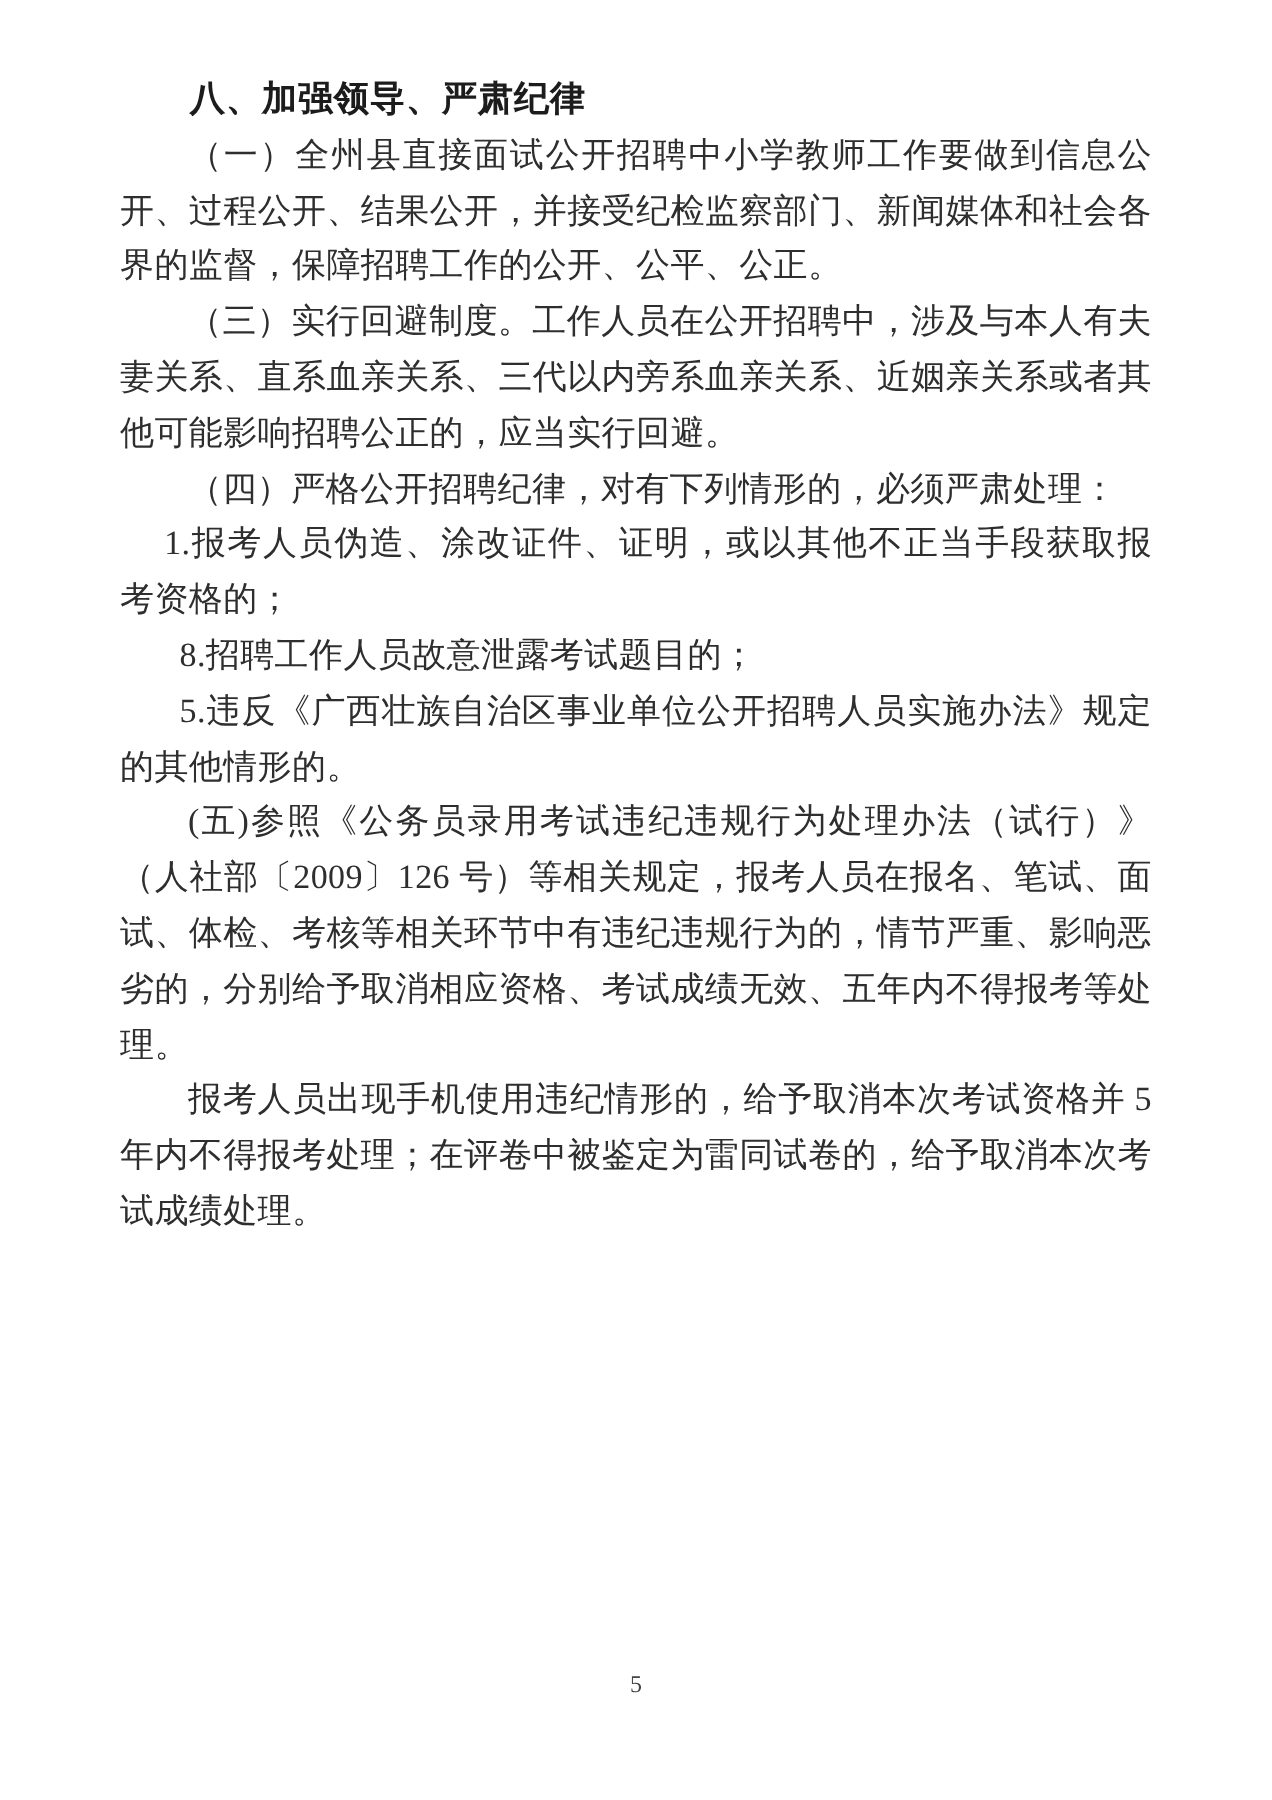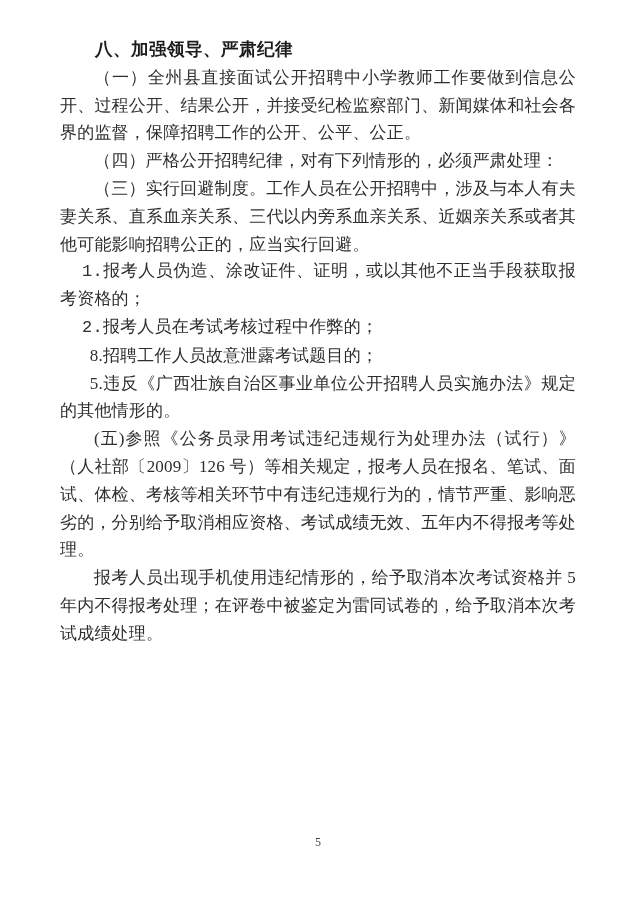--- a/index.html
+++ b/index.html
@@ -29,21 +29,21 @@
     text-indent: 2em;
     letter-spacing: 0.5px;
     line-height: 27.8px;
   }
   .para {
     margin: 0;
     text-align: justify;
     letter-spacing: 0.2px;
   }
   .indent-full { text-indent: 2em; }
-  .indent-num  { text-indent: 1.3em; font-family: Liberation Mono, monospace; }
+  .indent-num  { text-indent: 1.3em; }
   .indent-num-sp { text-indent: 1.75em; }
   .page-number {
     position: absolute;
     top: 829px;
     left: 0;
     width: 636px;
     text-align: center;
     font-size: 12px;
     letter-spacing: 0;
     color: #444444;
@@ -52,27 +52,26 @@
 </head>
 <body>
 
 <div class="page">
 
   <h1 class="heading">八、加强领导、严肃纪律</h1>
 
   <p class="para indent-full">（一）全州县直接面试公开招聘中小学教师工作要做到信息公开、过程公开、结果公开，并接受纪检监察部门、新闻媒体和社会各界的监督，保障招聘工作的公开、公平、公正。</p>
 
 
+  <p class="para indent-full">（三）实行回避制度。工作人员在公开招聘中，涉及与本人有夫妻关系、直系血亲关系、三代以内旁系血亲关系、近姻亲关系或者其他可能影响招聘公正的，应当实行回避。</p>
+
   <p class="para indent-full">（四）严格公开招聘纪律，对有下列情形的，必须严肃处理：</p>
-
-  <p class="para indent-full">（三）实行回避制度。工作人员在公开招聘中，涉及与本人有夫妻关系、直系血亲关系、三代以内旁系血亲关系、近姻亲关系或者其他可能影响招聘公正的，应当实行回避。</p>
 
   <p class="para indent-num">1.报考人员伪造、涂改证件、证明，或以其他不正当手段获取报考资格的；</p>
 
-  <p class="para indent-num">2.报考人员在考试考核过程中作弊的；</p>
 
 
   <p class="para indent-num-sp">8.招聘工作人员故意泄露考试题目的；</p>
 
   <p class="para indent-num-sp">5.违反《广西壮族自治区事业单位公开招聘人员实施办法》规定的其他情形的。</p>
 
   <p class="para indent-full">(五)参照《公务员录用考试违纪违规行为处理办法（试行）》（人社部〔2009〕126 号）等相关规定，报考人员在报名、笔试、面试、体检、考核等相关环节中有违纪违规行为的，情节严重、影响恶劣的，分别给予取消相应资格、考试成绩无效、五年内不得报考等处理。</p>
 
   <p class="para indent-full">报考人员出现手机使用违纪情形的，给予取消本次考试资格并 5 年内不得报考处理；在评卷中被鉴定为雷同试卷的，给予取消本次考试成绩处理。</p>
 

